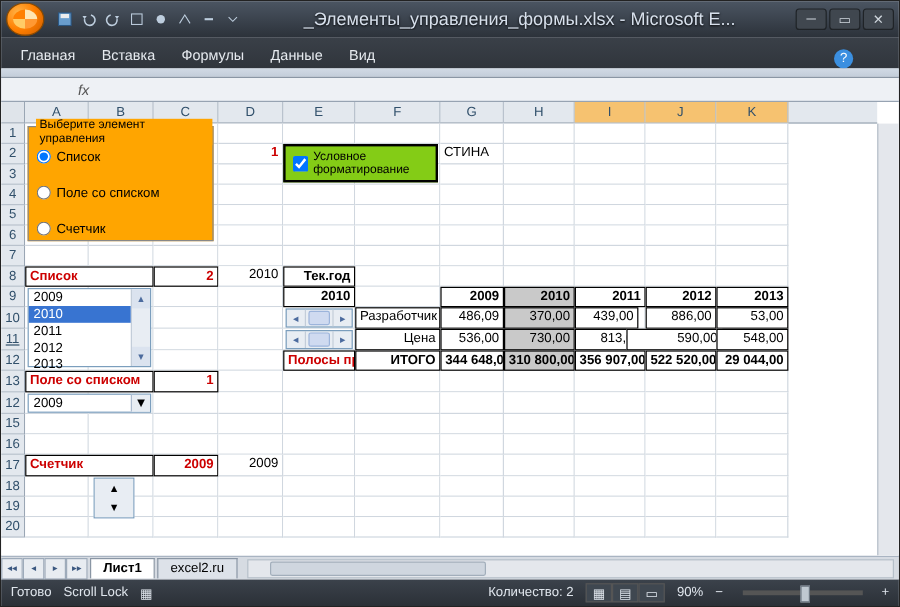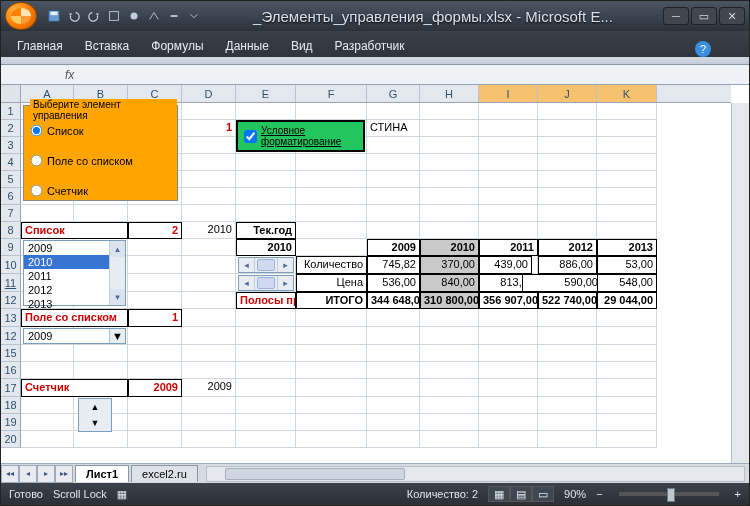--- a/index.html
+++ b/index.html
@@ -30,21 +30,21 @@
   .corner { position:absolute; top:0; left:0; width:20px; height:18px; background:#dfe4ea; border-right:1px solid #9aa6b4; border-bottom:1px solid #9aa6b4; }
   .grid { position:absolute; top:18px; left:20px; right:18px; bottom:0; }
   .cell { position:absolute; border-right:1px solid #d0d7df; border-bottom:1px solid #d0d7df; font-size:11px; padding:1px 3px; overflow:hidden; white-space:nowrap; background:#fff; }
   .vscroll { position:absolute; top:18px; right:0; width:18px; bottom:0; background:#e4e7ec; border-left:1px solid #b5bfc9; }
   .groupbox { position:absolute; border:1px solid #888; background:#ffa500; font-size:11px; }
   .groupbox .gtitle { position:absolute; top:-7px; left:6px; background:#ffa500; padding:0 3px; font-size:10px; }
   .radio { display:flex; align-items:center; gap:4px; position:absolute; font-size:11px; }
   .radio input { margin:0; transform:scale(.9); }
   .red-bold { color:#c00; font-weight:bold; }
   .bordered { border:1px solid #000 !important; }
-  .checkbox-box { position:absolute; background:#22c55e; border:2px solid #000; padding:4px 6px; display:flex; align-items:center; gap:4px; font-size:10px;text-decoration:underline; }
+  .checkbox-box { position:absolute; background:#84cc16; border:2px solid #000; padding:4px 6px; display:flex; align-items:center; gap:4px; font-size:10px; }
   .checkbox-box input { background:#fff; }
   .checkbox-box span { color:#000; }
   .listbox { position:absolute; background:#fff; border:1px solid #7b9ebd; font-size:11px; }
   .listbox .lrow { padding:1px 4px; }
   .listbox .lsel { background:#3874d1; color:#fff; }
   .listbox .lbar { position:absolute; right:0; top:0; bottom:0; width:16px; background:#e8edf3; border-left:1px solid #c3cdd9; }
   .listbox .larr { height:16px; background:#dbe3ef; display:flex; align-items:center; justify-content:center; color:#4c6b9e; font-size:9px; }
   .combo { position:absolute; background:#fff; border:1px solid #7b9ebd; display:flex; align-items:center; font-size:11px; }
   .combo .cval { flex:1; padding:1px 4px; }
   .combo .cbtn { width:16px; height:100%; background:#e8edf3; border-left:1px solid #adbcd0; display:flex; align-items:center; justify-content:center; }
@@ -129,21 +129,20 @@
       <div>✕</div>
     </div>
   </div>
 
   <div class="ribbon-tabs">
     <span>Главная</span>
     <span>Вставка</span>
     <span>Формулы</span>
     <span>Данные</span>
     <span>Вид</span>
-    <span>Разработчик</span>
     <div class="help-icon">?</div>
     <span style="width:6px"></span>
   </div>
   <div class="ribbon-strip"></div>
 
   <div class="formula-bar">
     <span style="width:50px"></span>
     <span class="fx">fx</span>
   </div>
 
@@ -429,38 +428,38 @@
         <div class="cell red-bold bordered" style="left: 0px; top: 119px; width: 107px; height: 17px; text-align: left;">Список</div>
         <div class="cell red-bold bordered" style="left: 107px; top: 119px; width: 54px; height: 17px;;text-align:right;">2</div>
         <div class="cell" style="left: 161px; top: 119px; width: 54px; height: 17px;;text-align:right;">2010</div>
         <div class="cell bordered" style="left: 215px; top: 119px; width: 60px; height: 17px;;text-align:right;font-weight:bold;">Тек.год</div>
         <div class="cell bordered" style="left: 215px; top: 136px; width: 60px; height: 17px;;text-align:right;font-weight:bold;">2010</div>
         <div class="cell bordered" style="left: 346px; top: 136px; width: 53px; height: 17px;;text-align:right;font-weight:bold;">2009</div>
         <div class="cell bordered gray-col" style="left: 399px; top: 136px; width: 59px; height: 17px;;text-align:right;font-weight:bold;">2010</div>
         <div class="cell bordered" style="left: 458px; top: 136px; width: 59px; height: 17px;;text-align:right;font-weight:bold;">2011</div>
         <div class="cell bordered" style="left: 517px; top: 136px; width: 59px; height: 17px;;text-align:right;font-weight:bold;">2012</div>
         <div class="cell bordered" style="left: 576px; top: 136px; width: 60px; height: 17px;;text-align:right;font-weight:bold;">2013</div>
-        <div class="cell bordered" style="left: 275px; top: 153px; width: 71px; height: 18px;;text-align:right;">Количество</div>
-        <div class="cell bordered" style="left: 346px; top: 153px; width: 53px; height: 18px;;text-align:right;">745,82</div>
+        <div class="cell bordered" style="left: 275px; top: 153px; width: 71px; height: 18px;;text-align:right;">Разработчик</div>
+        <div class="cell bordered" style="left: 346px; top: 153px; width: 53px; height: 18px;;text-align:right;">486,09</div>
         <div class="cell bordered gray-col" style="left: 399px; top: 153px; width: 59px; height: 18px;;text-align:right;">370,00</div>
         <div class="cell bordered" style="left: 458px; top: 153px; width: 53px; height: 18px;;text-align:right;">439,00</div>
         <div class="cell bordered" style="left: 517px; top: 153px; width: 59px; height: 18px;;text-align:right;">886,00</div>
         <div class="cell bordered" style="left: 576px; top: 153px; width: 60px; height: 18px;;text-align:right;">53,00</div>
         <div class="cell bordered" style="left: 275px; top: 171px; width: 71px; height: 18px;;text-align:right;">Цена</div>
         <div class="cell bordered" style="left: 346px; top: 171px; width: 53px; height: 18px;;text-align:right;">536,00</div>
-        <div class="cell bordered gray-col" style="left: 399px; top: 171px; width: 59px; height: 18px;;text-align:right;">840,00</div>
+        <div class="cell bordered gray-col" style="left: 399px; top: 171px; width: 59px; height: 18px;;text-align:right;">730,00</div>
         <div class="cell bordered" style="left: 458px; top: 171px; width: 59px; height: 18px;;text-align:right;">813,00</div>
         <div class="cell bordered" style="left: 501px; top: 171px; width: 80px; height: 18px;;text-align:right;">590,00</div>
         <div class="cell bordered" style="left: 576px; top: 171px; width: 60px; height: 18px;;text-align:right;">548,00</div>
         <div class="cell red-bold bordered" style="left: 215px; top: 189px; width: 60px; height: 17px;;text-align:left;">Полосы прокрутки</div>
         <div class="cell bordered" style="left: 275px; top: 189px; width: 71px; height: 17px;;text-align:right;font-weight:bold;">ИТОГО</div>
         <div class="cell bordered" style="left: 346px; top: 189px; width: 53px; height: 17px;;text-align:right;font-weight:bold;">344 648,00</div>
         <div class="cell bordered gray-col" style="left: 399px; top: 189px; width: 59px; height: 17px;;text-align:right;font-weight:bold;">310 800,00</div>
         <div class="cell bordered" style="left: 458px; top: 189px; width: 59px; height: 17px;;text-align:right;font-weight:bold;">356 907,00</div>
-        <div class="cell bordered" style="left: 517px; top: 189px; width: 59px; height: 17px;;text-align:right;font-weight:bold;">522 740,00</div>
+        <div class="cell bordered" style="left: 517px; top: 189px; width: 59px; height: 17px;;text-align:right;font-weight:bold;">522 520,00</div>
         <div class="cell bordered" style="left: 576px; top: 189px; width: 60px; height: 17px;;text-align:right;font-weight:bold;">29 044,00</div>
         <div class="hscroll-ctrl" style="left: 217px; top: 154px; width: 56px;">
           <div class="hbtn">◂</div>
           <div class="htrack">
             <div class="hthumb" style="left:2px;width:18px"></div>
           </div>
           <div class="hbtn">▸</div>
         </div>
         <div class="hscroll-ctrl" style="left: 217px; top: 172px; width: 56px;">
           <div class="hbtn">◂</div>

